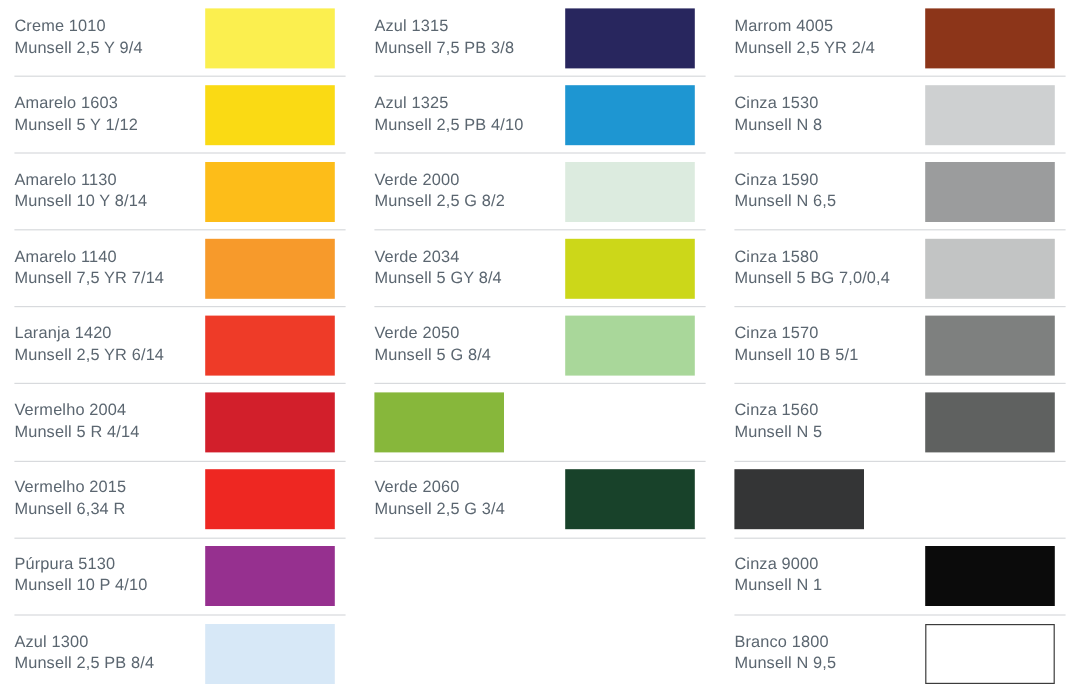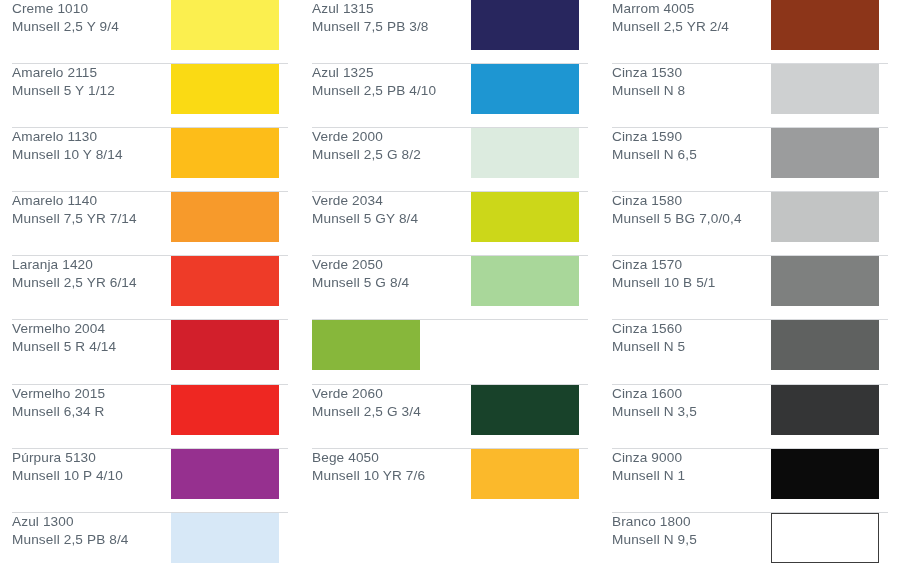--- a/index.html
+++ b/index.html
@@ -27,21 +27,21 @@
     flex-direction: column;
     box-sizing: border-box;
     padding-left: 12px;
     padding-right: 12px;
   }
   .swatch-row {
     height: 64.1px;
     box-sizing: border-box;
     display: flex;
     flex-direction: row;
-    align-items: flex-start;
+    align-items: center;
     justify-content: space-between;
     border-bottom: 1px solid #d8dadd;
     position: relative;
   }
   .swatch-row.last-row {
     border-bottom: none;
   }
   .swatch-labels {
     display: flex;
     flex-direction: column;
@@ -74,21 +74,21 @@
     <div class="palette-column">
       <div class="swatch-row">
         <div class="swatch-labels">
           <div class="swatch-name">Creme 1010</div>
           <div class="swatch-munsell">Munsell 2,5 Y 9/4</div>
         </div>
         <div class="swatch-chip" style="background-color: rgb(251, 239, 79);"></div>
       </div>
       <div class="swatch-row">
         <div class="swatch-labels">
-          <div class="swatch-name">Amarelo 2115</div>
+          <div class="swatch-name">Amarelo 1603</div>
           <div class="swatch-munsell">Munsell 5 Y 1/12</div>
         </div>
         <div class="swatch-chip" style="background-color: rgb(250, 218, 20);"></div>
       </div>
       <div class="swatch-row">
         <div class="swatch-labels">
           <div class="swatch-name">Amarelo 1130</div>
           <div class="swatch-munsell">Munsell 10 Y 8/14</div>
         </div>
         <div class="swatch-chip" style="background-color: rgb(253, 189, 25);"></div>
@@ -175,27 +175,20 @@
       <div class="swatch-row">
         <div class="swatch-chip" style="background-color: rgb(135, 183, 59);"></div>
       </div>
       <div class="swatch-row">
         <div class="swatch-labels">
           <div class="swatch-name">Verde 2060</div>
           <div class="swatch-munsell">Munsell 2,5 G 3/4</div>
         </div>
         <div class="swatch-chip" style="background-color: rgb(24, 66, 42);"></div>
       </div>
-      <div class="swatch-row last-row">
-        <div class="swatch-labels">
-          <div class="swatch-name">Bege 4050</div>
-          <div class="swatch-munsell">Munsell 10 YR 7/6</div>
-        </div>
-        <div class="swatch-chip" style="background-color: rgb(251, 185, 43);"></div>
-      </div>
     </div>
     <div class="palette-column">
       <div class="swatch-row">
         <div class="swatch-labels">
           <div class="swatch-name">Marrom 4005</div>
           <div class="swatch-munsell">Munsell 2,5 YR 2/4</div>
         </div>
         <div class="swatch-chip" style="background-color: rgb(140, 53, 25);"></div>
       </div>
       <div class="swatch-row">
@@ -227,24 +220,20 @@
         <div class="swatch-chip" style="background-color: rgb(126, 128, 127);"></div>
       </div>
       <div class="swatch-row">
         <div class="swatch-labels">
           <div class="swatch-name">Cinza 1560</div>
           <div class="swatch-munsell">Munsell N 5</div>
         </div>
         <div class="swatch-chip" style="background-color: rgb(95, 97, 96);"></div>
       </div>
       <div class="swatch-row">
-        <div class="swatch-labels">
-          <div class="swatch-name">Cinza 1600</div>
-          <div class="swatch-munsell">Munsell N 3,5</div>
-        </div>
         <div class="swatch-chip" style="background-color: rgb(52, 53, 54);"></div>
       </div>
       <div class="swatch-row">
         <div class="swatch-labels">
           <div class="swatch-name">Cinza 9000</div>
           <div class="swatch-munsell">Munsell N 1</div>
         </div>
         <div class="swatch-chip" style="background-color: rgb(11, 11, 11);"></div>
       </div>
       <div class="swatch-row last-row">

